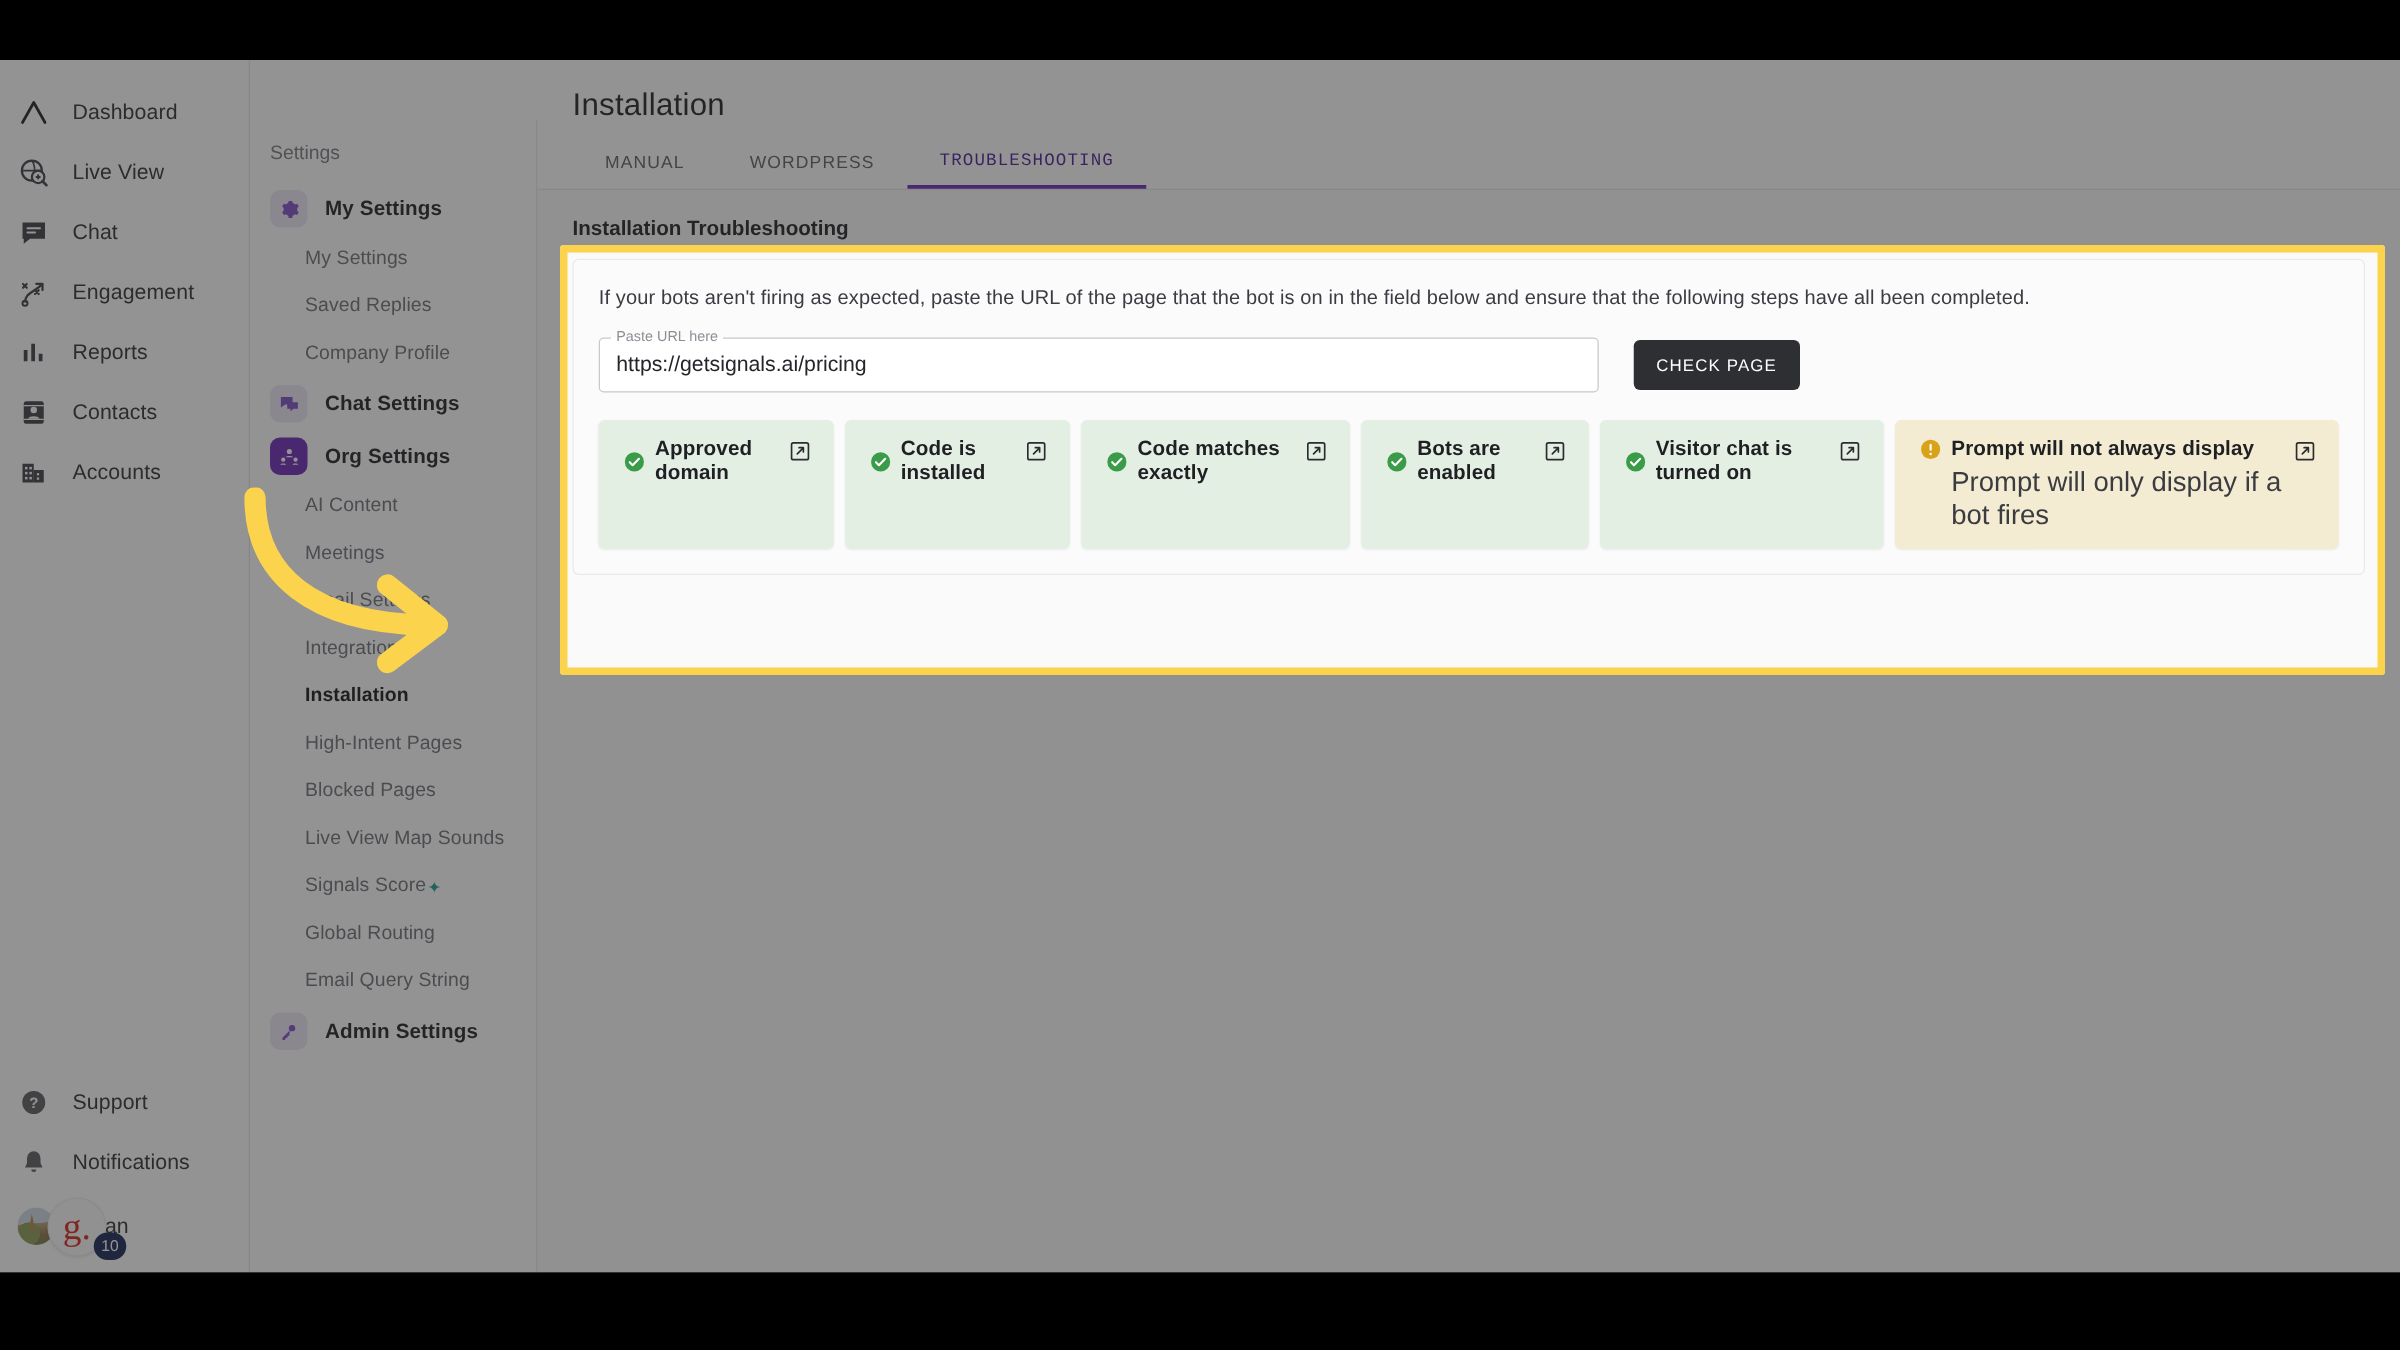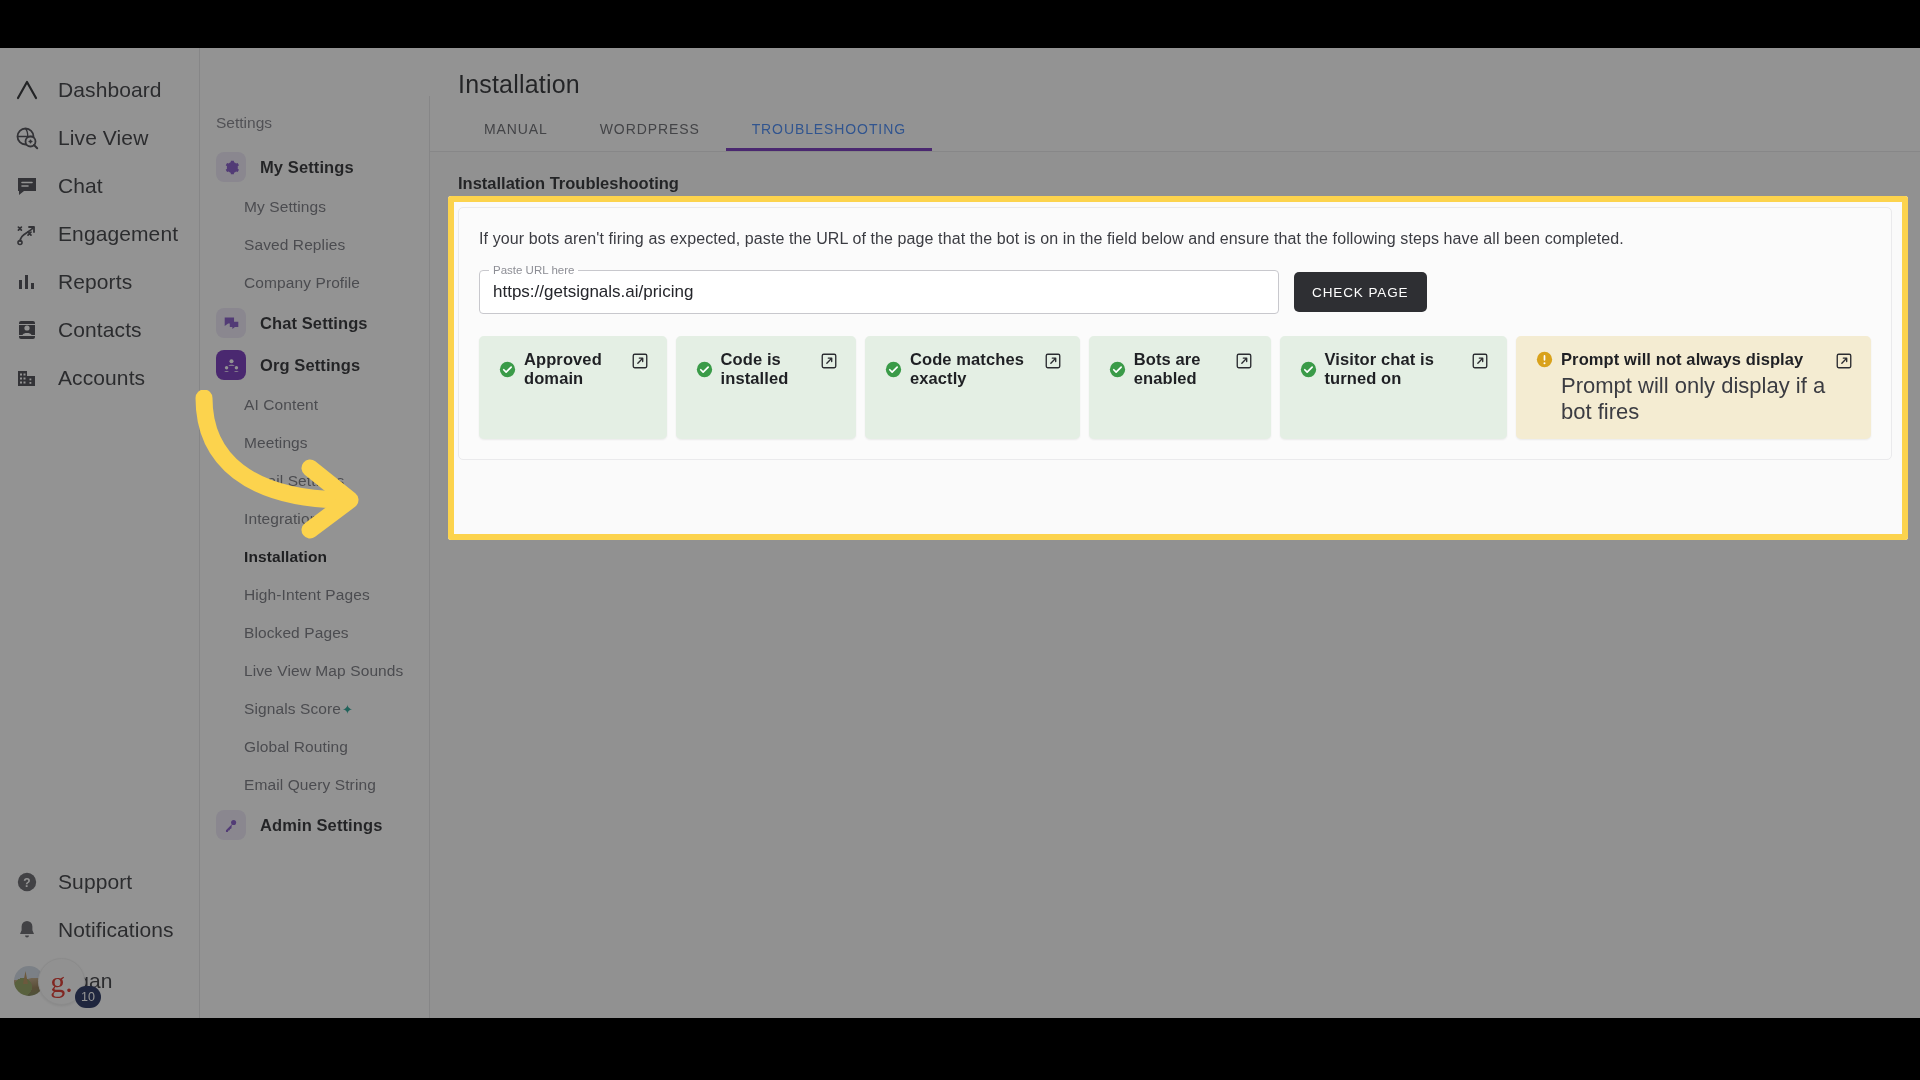--- a/index.html
+++ b/index.html
@@ -44,21 +44,21 @@
     cursor: pointer;
   }
   .nav-icon {
     width: 26px; height: 26px;
     display: flex; align-items: center; justify-content: center;
     color: #3f3f46;
     flex: 0 0 26px;
   }
   .nav-icon svg { display: block; }
   .nav-label {
-    font-size: 21px;
+    font-size: 17px;
     color: #2f3035;
     letter-spacing: .1px;
   }
   .nav-bottom {
     margin-top: auto;
     padding-bottom: 10px;
     position: relative;
   }
   .avatar-row {
     display: flex;
@@ -177,21 +177,21 @@
   }
   .tabs { display:flex; gap: 0; }
   .tab {
     padding: 12px 26px 14px 26px;
     font-size: 14px;
     letter-spacing: .9px;
     color: #5f6066;
     cursor: pointer;
     position: relative;
   }
-  .tab.active { color: #3b82f6; }
+  .tab.active { color: #4c1d95; font-family: Liberation Mono, monospace; }
   .tab.active::after {
     content:"";
     position:absolute;
     left: 0; right: 0; bottom: 0;
     height: 3px;
     background: #6d28b8;
   }
   .main-body { padding: 22px 28px 0 28px; }
   .section-title {
     font-size: 16.5px;
@@ -204,21 +204,21 @@
     border: 1px solid #eaeaec;
     border-radius: 5px;
     padding: 22px 20px 20px 20px;
   }
   .card-desc {
     font-size: 16px;
     color: #3b3c42;
     margin-bottom: 22px;
     letter-spacing: .1px;
   }
-  .url-row { display:flex; align-items:center; gap: 15px; margin-bottom: 22px; }
+  .url-row { display:flex; align-items:center; gap: 28px; margin-bottom: 22px; }
   .field {
     position: relative;
     flex: 0 0 800px;
     height: 44px;
   }
   .field fieldset {
     position:absolute; inset: -6px 0 0 0;
     border: 1px solid #c8c8cd;
     border-radius: 4px;
     background: #fff;

